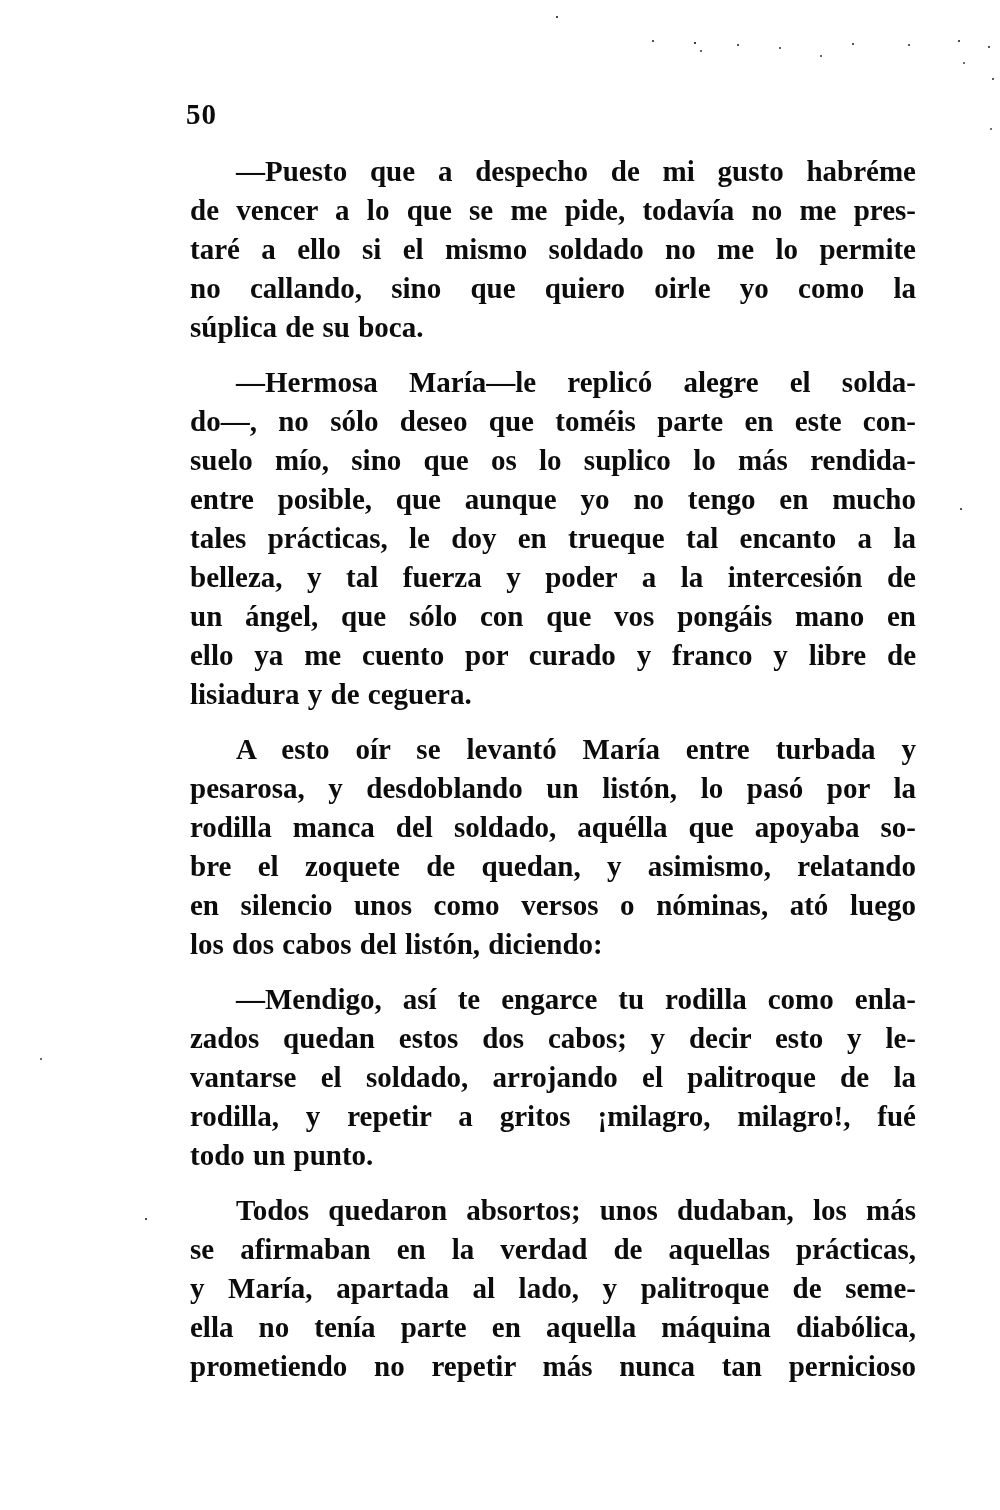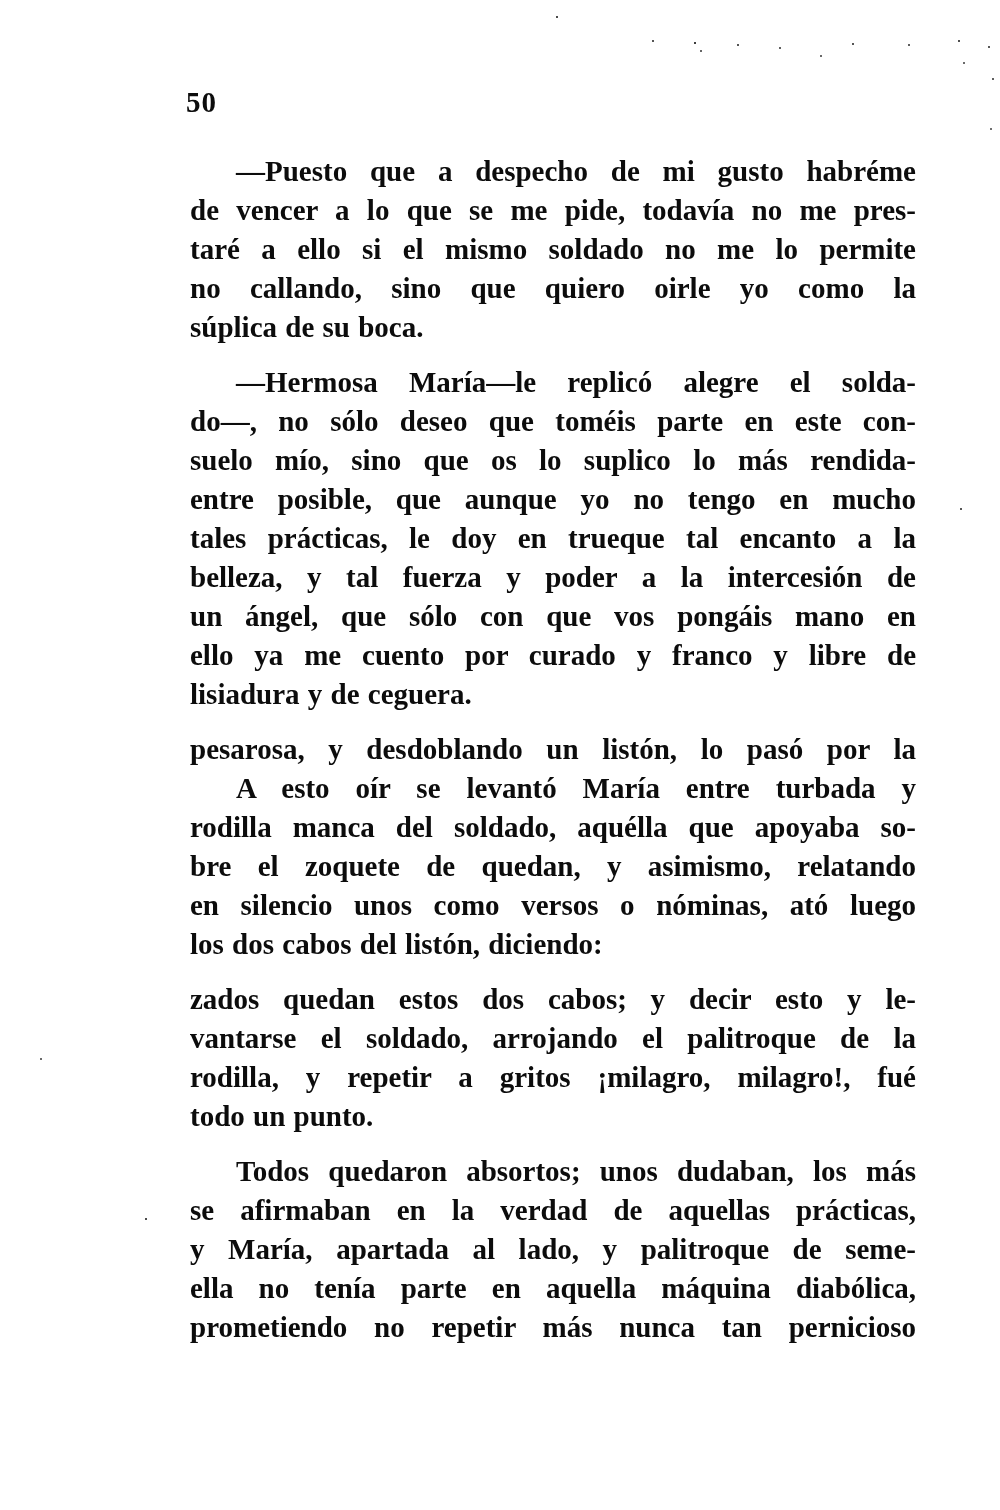--- a/index.html
+++ b/index.html
@@ -16,21 +16,21 @@
     color: #0c0c0c;
   }
   .book-page {
     position: absolute;
     inset: 0;
     background: #ffffff;
   }
   .page-number {
     position: absolute;
     left: 186px;
-    top: 86px;
+    top: 98px;
     font-size: 29px;
     font-weight: 700;
     letter-spacing: 1px;
   }
   .text-block {
     position: absolute;
     left: 174px;
     top: 136px;
     width: 758px;
   }
@@ -108,29 +108,30 @@
       <div class="ln">suelo mío, sino que os lo suplico lo más rendida-</div>
       <div class="ln">entre posible, que aunque yo no tengo en mucho</div>
       <div class="ln">tales prácticas, le doy en trueque tal encanto a la</div>
       <div class="ln">belleza, y tal fuerza y poder a la intercesión de</div>
       <div class="ln">un ángel, que sólo con que vos pongáis mano en</div>
       <div class="ln">ello ya me cuento por curado y franco y libre de</div>
       <div class="ln end">lisiadura y de ceguera.</div>
     </div>
 
     <div class="paragraph">
+      <div class="ln first">A esto oír se levantó María entre turbada y</div>
       <div class="ln">pesarosa, y desdoblando un listón, lo pasó por la</div>
-      <div class="ln first">A esto oír se levantó María entre turbada y</div>
       <div class="ln">rodilla manca del soldado, aquélla que apoyaba so-</div>
       <div class="ln">bre el zoquete de quedan, y asimismo, relatando</div>
       <div class="ln">en silencio unos como versos o nóminas, ató luego</div>
       <div class="ln end">los dos cabos del listón, diciendo:</div>
     </div>
 
     <div class="paragraph">
+      <div class="ln first">—Mendigo, así te engarce tu rodilla como enla-</div>
       <div class="ln">zados quedan estos dos cabos; y decir esto y le-</div>
       <div class="ln">vantarse el soldado, arrojando el palitroque de la</div>
       <div class="ln">rodilla, y repetir a gritos ¡milagro, milagro!, fué</div>
       <div class="ln end">todo un punto.</div>
     </div>
 
     <div class="paragraph">
       <div class="ln first">Todos quedaron absortos; unos dudaban, los más</div>
       <div class="ln">se afirmaban en la verdad de aquellas prácticas,</div>
       <div class="ln">y María, apartada al lado, y palitroque de seme-</div>

